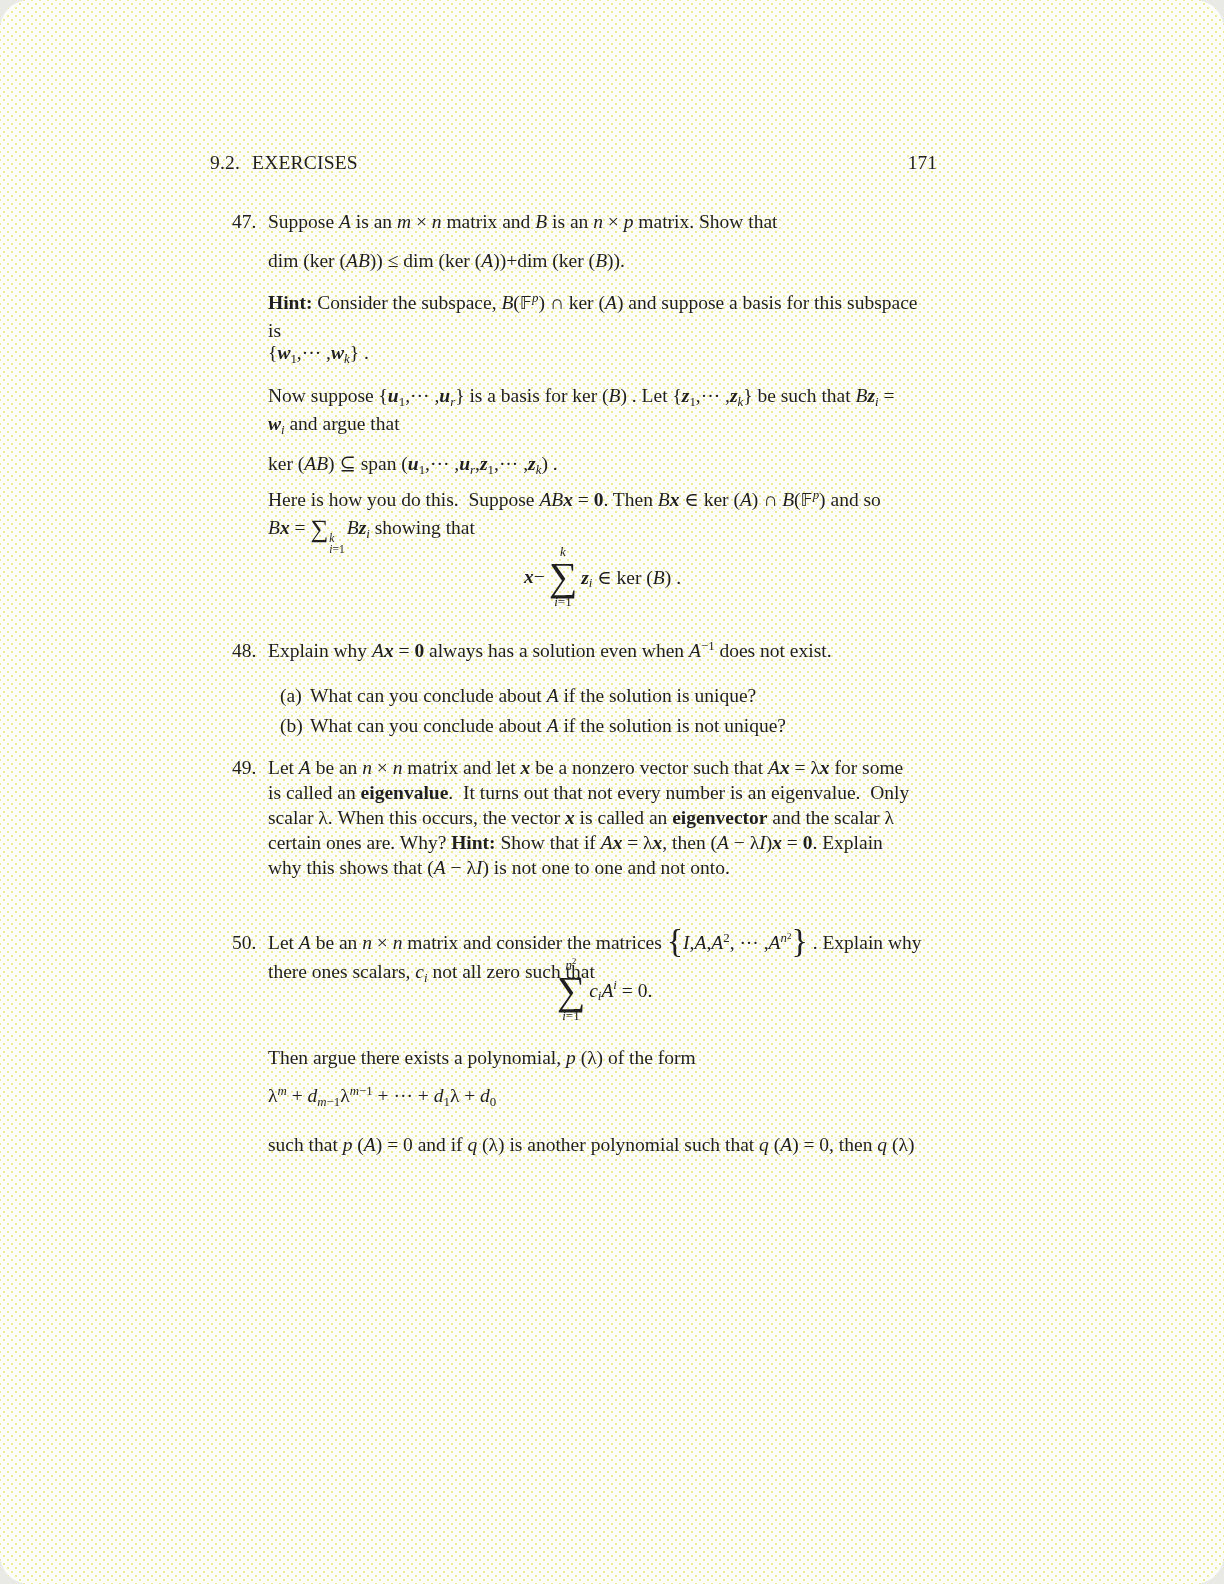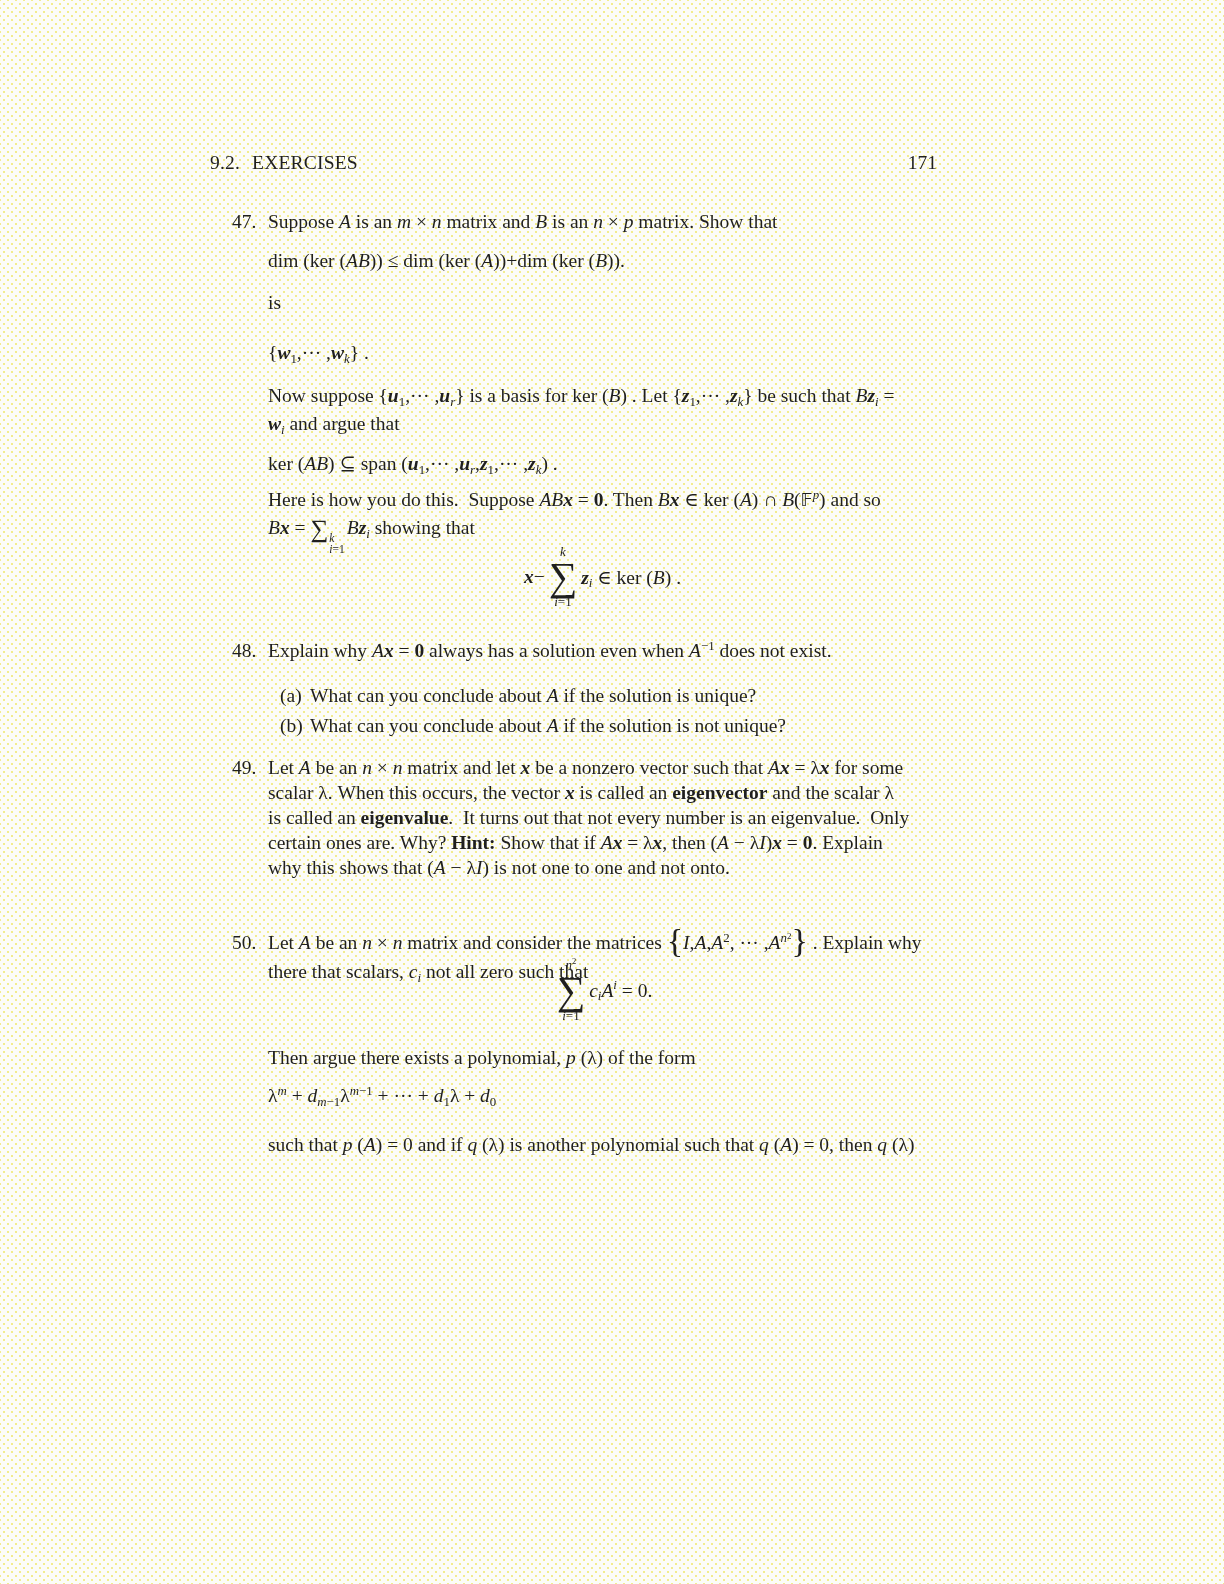--- a/index.html
+++ b/index.html
@@ -11,20 +11,21 @@
     background-color:#fcfcf8;
     background-image:
       radial-gradient(circle, rgba(242,235,135,0.95) 0.7px, rgba(242,235,135,0) 1.5px),
       radial-gradient(circle, rgba(242,235,135,0.95) 0.7px, rgba(242,235,135,0) 1.5px);
     background-size:8px 8px,8px 8px;
     background-position:0 0,4px 4px;
     overflow:hidden;
     font-family:"Liberation Serif","DejaVu Serif",serif;
     color:#1f1f1f;
     font-size:19.5px;
+    border-radius:29px;
   }
   .content{position:absolute;left:210px;top:0;width:727px;height:100%;}
   .pghead{position:absolute;top:150px;left:0;right:0;display:flex;justify-content:space-between;line-height:25px;}
   .pghead .sec{letter-spacing:0.2px;}
   .pghead .sec .st{margin-left:12px;}
   .blk{position:absolute;left:0;right:0;}
   .line{white-space:nowrap;line-height:25px;padding-left:58px;}
   .item .num{position:absolute;left:22px;top:0;line-height:25px;}
   .sub .line{padding-left:100px;}
   .sub .lbl{position:absolute;left:70px;top:0;line-height:25px;}
@@ -57,20 +58,21 @@
       <span class="sec"><span>9.2.</span><span class="st">EXERCISES</span></span>
       <span>171</span>
     </div>
     <div id="blocks">
         <div class="blk item" style="top: 209px;">
           <span class="num">47.</span>
           <div class="line"><span class="m-r">Suppose </span><span class="m-i">A</span><span class="m-r"> is an </span><span class="m-i">m</span><span class="m-r"> × </span><span class="m-i">n</span><span class="m-r"> matrix and </span><span class="m-i">B</span><span class="m-r"> is an </span><span class="m-i">n</span><span class="m-r"> × </span><span class="m-i">p</span><span class="m-r"> matrix. Show that</span></div>
         </div>
         <div class="blk display" style="top: 247px;"><span class="m-r">dim (ker (</span><span class="m-i">AB</span><span class="m-r">)) ≤ dim (ker (</span><span class="m-i">A</span><span class="m-r">))+dim (ker (</span><span class="m-i">B</span><span class="m-r">)).</span></div>
         <div class="blk para" style="top: 290px;">
+          <div class="line"><span class="m-b">Hint:</span><span class="m-r"> Consider the subspace, </span><span class="m-i">B</span><span class="m-r">(</span><span class="m-bb">𝔽</span><span class="m-isup">p</span><span class="m-r">) ∩ ker (</span><span class="m-i">A</span><span class="m-r">) and suppose a basis for this subspace</span></div>
           <div class="line"><span class="m-r">is</span></div>
         </div>
         <div class="blk display" style="top: 339px;"><span class="m-r">{</span><span class="m-bi">w</span><span class="m-sub">1</span><span class="m-r">,··· ,</span><span class="m-bi">w</span><span class="m-isub">k</span><span class="m-r">} .</span></div>
         <div class="blk para" style="top: 383px;">
           <div class="line"><span class="m-r">Now suppose {</span><span class="m-bi">u</span><span class="m-sub">1</span><span class="m-r">,··· ,</span><span class="m-bi">u</span><span class="m-isub">r</span><span class="m-r">} is a basis for ker (</span><span class="m-i">B</span><span class="m-r">) . Let {</span><span class="m-bi">z</span><span class="m-sub">1</span><span class="m-r">,··· ,</span><span class="m-bi">z</span><span class="m-isub">k</span><span class="m-r">} be such that </span><span class="m-i">B</span><span class="m-bi">z</span><span class="m-isub">i</span><span class="m-r"> =</span></div>
           <div class="line"><span class="m-bi">w</span><span class="m-isub">i</span><span class="m-r"> and argue that</span></div>
         </div>
         <div class="blk display" style="top: 450px;"><span class="m-r">ker (</span><span class="m-i">AB</span><span class="m-r">) ⊆ span (</span><span class="m-bi">u</span><span class="m-sub">1</span><span class="m-r">,··· ,</span><span class="m-bi">u</span><span class="m-isub">r</span><span class="m-r">,</span><span class="m-bi">z</span><span class="m-sub">1</span><span class="m-r">,··· ,</span><span class="m-bi">z</span><span class="m-isub">k</span><span class="m-r">) .</span></div>
         <div class="blk para" style="top: 487px;">
           <div class="line"><span class="m-r">Here is how you do this.&nbsp; Suppose </span><span class="m-i">AB</span><span class="m-bi">x</span><span class="m-r"> = </span><span class="m-b">0</span><span class="m-r">. Then </span><span class="m-i">B</span><span class="m-bi">x</span><span class="m-r"> ∈ ker (</span><span class="m-i">A</span><span class="m-r">) ∩ </span><span class="m-i">B</span><span class="m-r">(</span><span class="m-bb">𝔽</span><span class="m-isup">p</span><span class="m-r">) and so</span></div>
@@ -96,29 +98,29 @@
           <span class="lbl">(a)</span>
           <div class="line"><span class="m-r">What can you conclude about </span><span class="m-i">A</span><span class="m-r"> if the solution is unique?</span></div>
         </div>
         <div class="blk sub" style="top: 713px;">
           <span class="lbl">(b)</span>
           <div class="line"><span class="m-r">What can you conclude about </span><span class="m-i">A</span><span class="m-r"> if the solution is not unique?</span></div>
         </div>
         <div class="blk item" style="top: 755px;">
           <span class="num">49.</span>
           <div class="line"><span class="m-r">Let </span><span class="m-i">A</span><span class="m-r"> be an </span><span class="m-i">n</span><span class="m-r"> × </span><span class="m-i">n</span><span class="m-r"> matrix and let </span><span class="m-bi">x</span><span class="m-r"> be a nonzero vector such that </span><span class="m-i">A</span><span class="m-bi">x</span><span class="m-r"> = λ</span><span class="m-bi">x</span><span class="m-r"> for some</span></div>
+          <div class="line"><span class="m-r">is called an </span><span class="m-b">eigenvalue</span><span class="m-r">.&nbsp; It turns out that not every number is an eigenvalue.&nbsp; Only</span></div>
           <div class="line"><span class="m-r">scalar λ. When this occurs, the vector </span><span class="m-bi">x</span><span class="m-r"> is called an </span><span class="m-b">eigenvector</span><span class="m-r"> and the scalar λ</span></div>
-          <div class="line"><span class="m-r">is called an </span><span class="m-b">eigenvalue</span><span class="m-r">.&nbsp; It turns out that not every number is an eigenvalue.&nbsp; Only</span></div>
           <div class="line"><span class="m-r">certain ones are. Why? </span><span class="m-b">Hint:</span><span class="m-r"> Show that if </span><span class="m-i">A</span><span class="m-bi">x</span><span class="m-r"> = λ</span><span class="m-bi">x</span><span class="m-r">, then (</span><span class="m-i">A</span><span class="m-r"> − λ</span><span class="m-i">I</span><span class="m-r">)</span><span class="m-bi">x</span><span class="m-r"> = </span><span class="m-b">0</span><span class="m-r">. Explain</span></div>
           <div class="line"><span class="m-r">why this shows that (</span><span class="m-i">A</span><span class="m-r"> − λ</span><span class="m-i">I</span><span class="m-r">) is not one to one and not onto.</span></div>
         </div>
         <div class="blk item" style="top: 930px;">
           <span class="num">50.</span>
           <div class="line"><span class="m-r">Let </span><span class="m-i">A</span><span class="m-r"> be an </span><span class="m-i">n</span><span class="m-r"> × </span><span class="m-i">n</span><span class="m-r"> matrix and consider the matrices </span><span class="m-big">{</span><span class="m-i">I</span><span class="m-r">,</span><span class="m-i">A</span><span class="m-r">,</span><span class="m-i">A</span><span class="m-sup">2</span><span class="m-r">, ··· ,</span><span class="m-i">A</span><span class="m-isup">n</span><span class="m-supsup">2</span><span class="m-big">}</span><span class="m-r"> . Explain why</span></div>
-          <div class="line"><span class="m-r">there that scalars, </span><span class="m-i">c</span><span class="m-isub">i</span><span class="m-r"> not all zero such that</span></div>
+          <div class="line"><span class="m-r">there ones scalars, </span><span class="m-i">c</span><span class="m-isub">i</span><span class="m-r"> not all zero such that</span></div>
         </div>
         <div class="blk sumdisplay sumrow" style="top: 958px;">
           <span></span>
           <span class="sumstack">
             <span class="ab"><span class="m-i">n</span><span class="m-sup">2</span></span>
             <span class="sg">∑</span>
             <span class="be"><span class="m-i">i</span><span class="m-r">=1</span></span>
           </span>
           <span><span class="m-i">c</span><span class="m-isub">i</span><span class="m-i">A</span><span class="m-isup">i</span><span class="m-r"> = 0.</span></span>
         </div>

